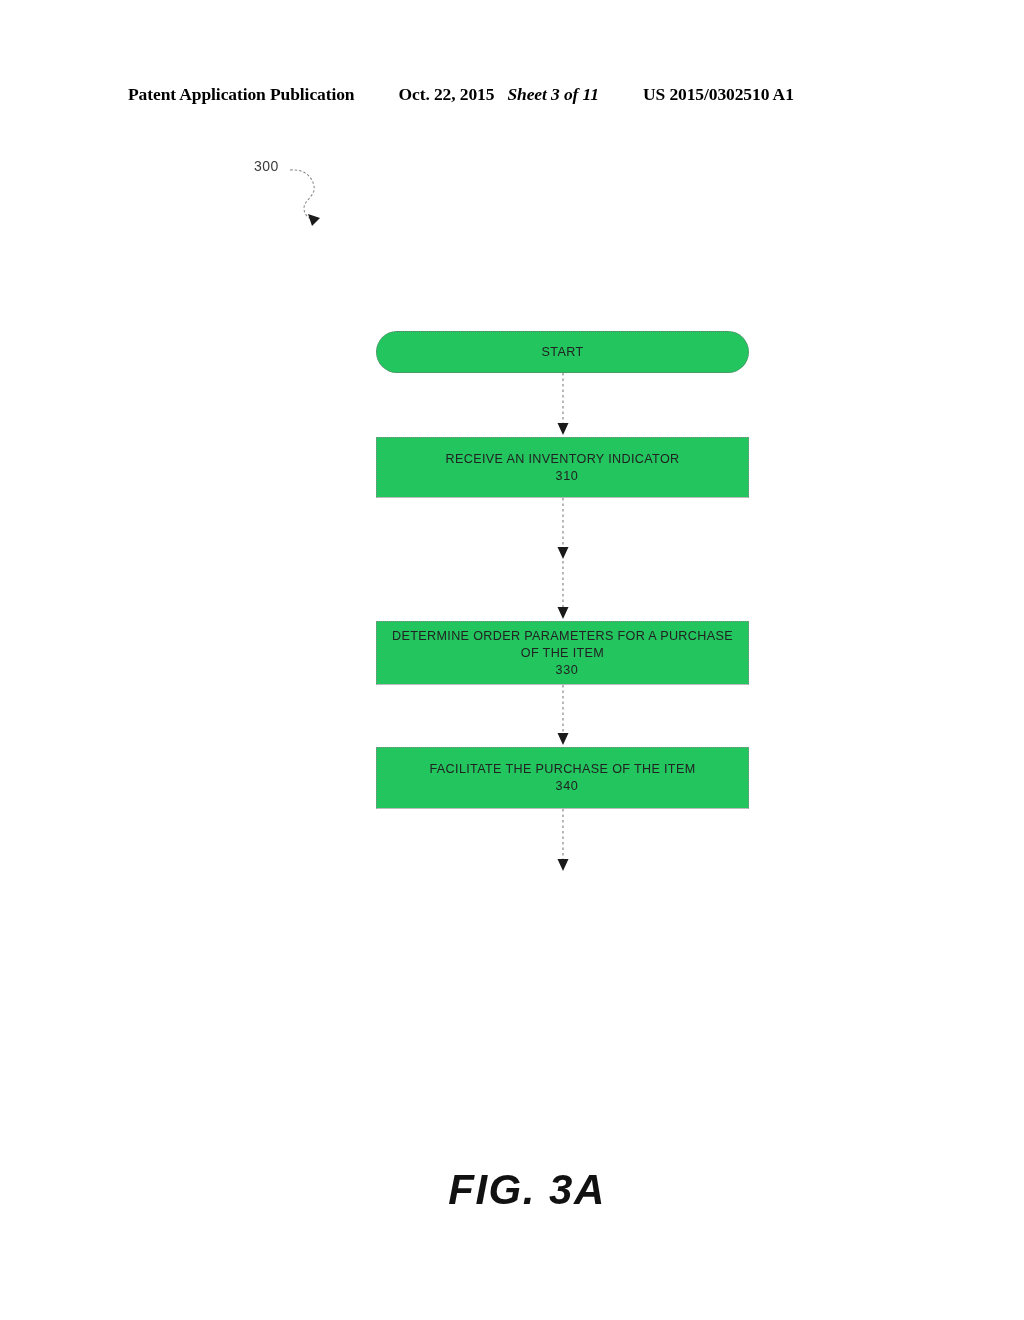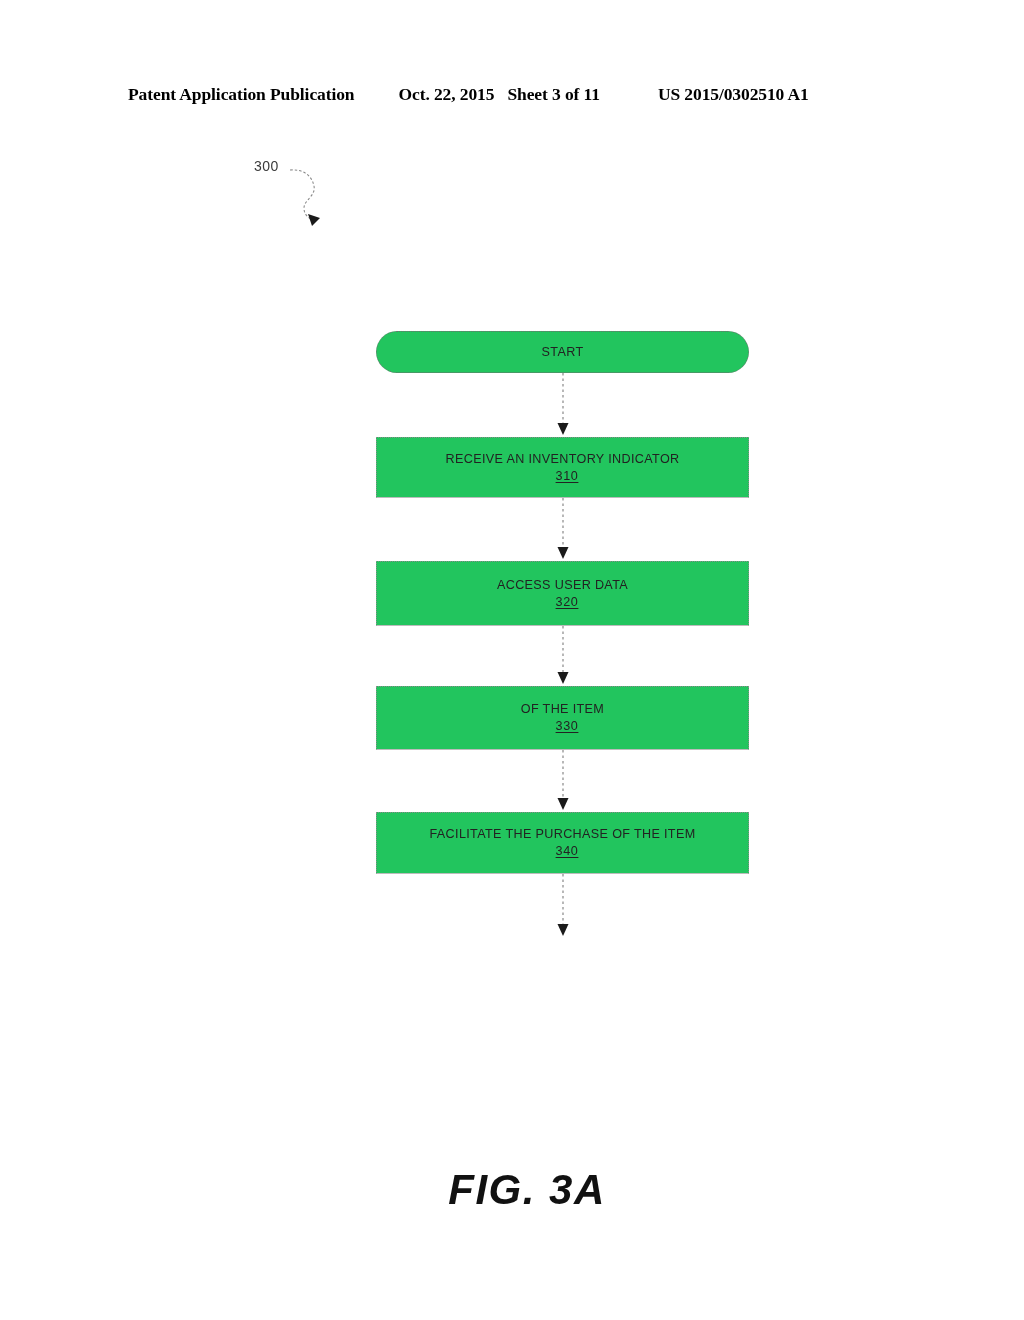--- a/index.html
+++ b/index.html
@@ -25,21 +25,21 @@
     display: flex;
     align-items: center;
     font-family: "Liberation Serif", serif;
     font-weight: bold;
     font-size: 17.5px;
     letter-spacing: -0.1px;
     white-space: nowrap;
   }
   .hdr-pub   { margin-right: 44px; }
   .hdr-date  { margin-right: 13px; }
-  .hdr-sheet { margin-right: 58px; }
+  .hdr-sheet { margin-right: 44px; font-style: italic; }
   .hdr-num   { }
 
   
   .ref-300-wrap {
     position: absolute;
     left: 248px;
     top: 152px;
     width: 120px;
     height: 86px;
   }
@@ -92,21 +92,20 @@
     border-top: 1px dotted #8a8a8a;
     border-left: 1px dotted #8a8a8a;
     border-right: 1px dotted #8a8a8a;
     border-bottom: 1px solid #bcbcbc;
   }
 
   .node-line { display: block; }
 
   .node-ref {
     display: block;
-    text-decoration: underline;
     text-underline-offset: 2px;
     letter-spacing: 0.6px;
     margin-left: 9px;
   }
 
   
   .connector {
     width: 373px;
     display: flex;
     justify-content: center;
@@ -149,33 +148,30 @@
     <span class="node-ref">310</span>
   </div>
 
   <div class="connector">
     <svg width="14" height="63" viewBox="0 0 14 63">
       <line x1="7" y1="0" x2="7" y2="51" stroke="#9a9a9a" stroke-width="1.4" stroke-dasharray="2.5 3"></line>
       <polygon points="1.5,49 12.5,49 7,61" fill="#1a1a1a"></polygon>
     </svg>
   </div>
 
-  <div class="node process" style="height:65px;">
-    <span class="node-line">ACCESS USER DATA</span>
-    <span class="node-ref">320</span>
-  </div>
 
   <div class="connector">
     <svg width="14" height="60" viewBox="0 0 14 60">
       <line x1="7" y1="0" x2="7" y2="48" stroke="#9a9a9a" stroke-width="1.4" stroke-dasharray="2.5 3"></line>
       <polygon points="1.5,46 12.5,46 7,58" fill="#1a1a1a"></polygon>
     </svg>
   </div>
 
   <div class="node process" style="height:64px;">
+    <span class="node-line">DETERMINE ORDER PARAMETERS FOR A PURCHASE</span>
     <span class="node-line">OF THE ITEM</span>
     <span class="node-ref">330</span>
   </div>
 
   <div class="connector">
     <svg width="14" height="62" viewBox="0 0 14 62">
       <line x1="7" y1="0" x2="7" y2="50" stroke="#9a9a9a" stroke-width="1.4" stroke-dasharray="2.5 3"></line>
       <polygon points="1.5,48 12.5,48 7,60" fill="#1a1a1a"></polygon>
     </svg>
   </div>

